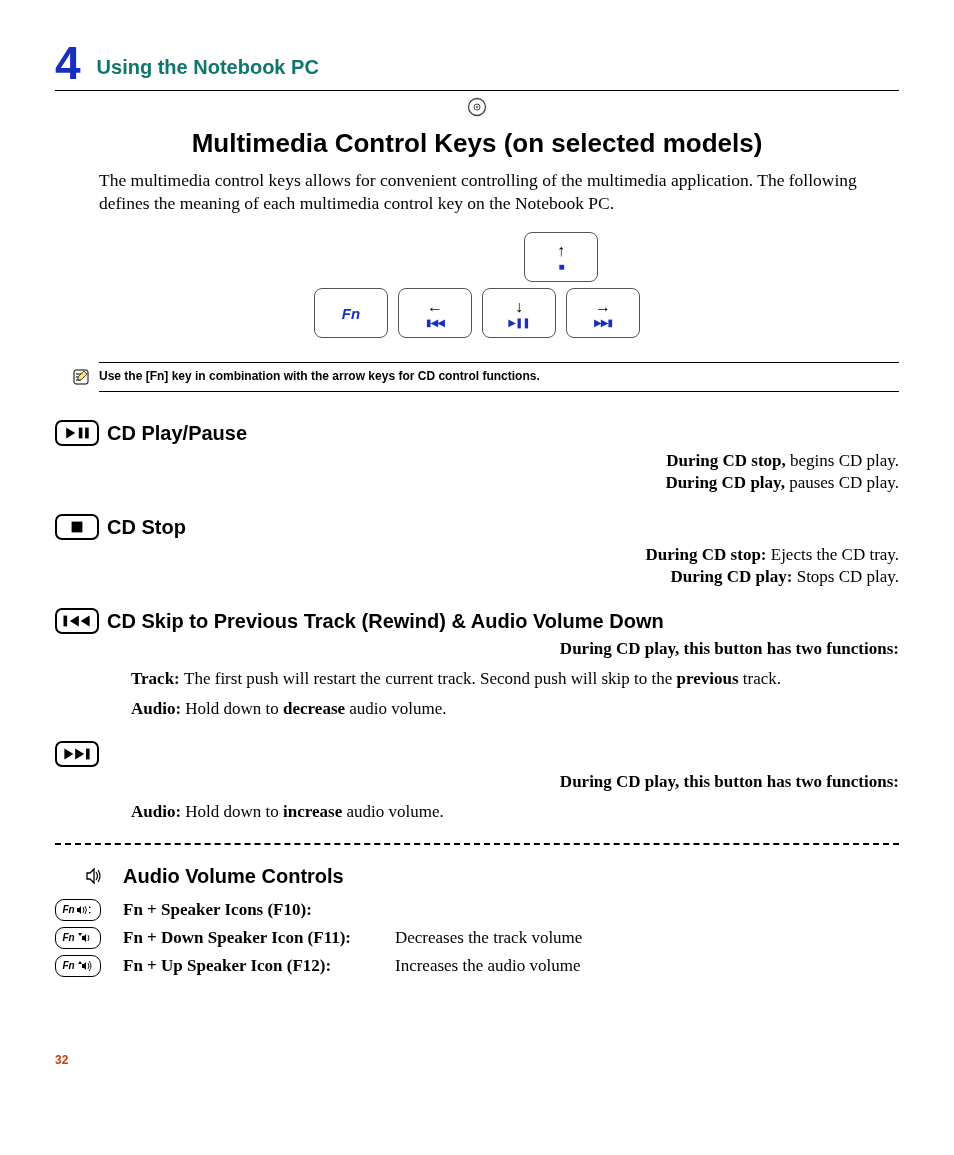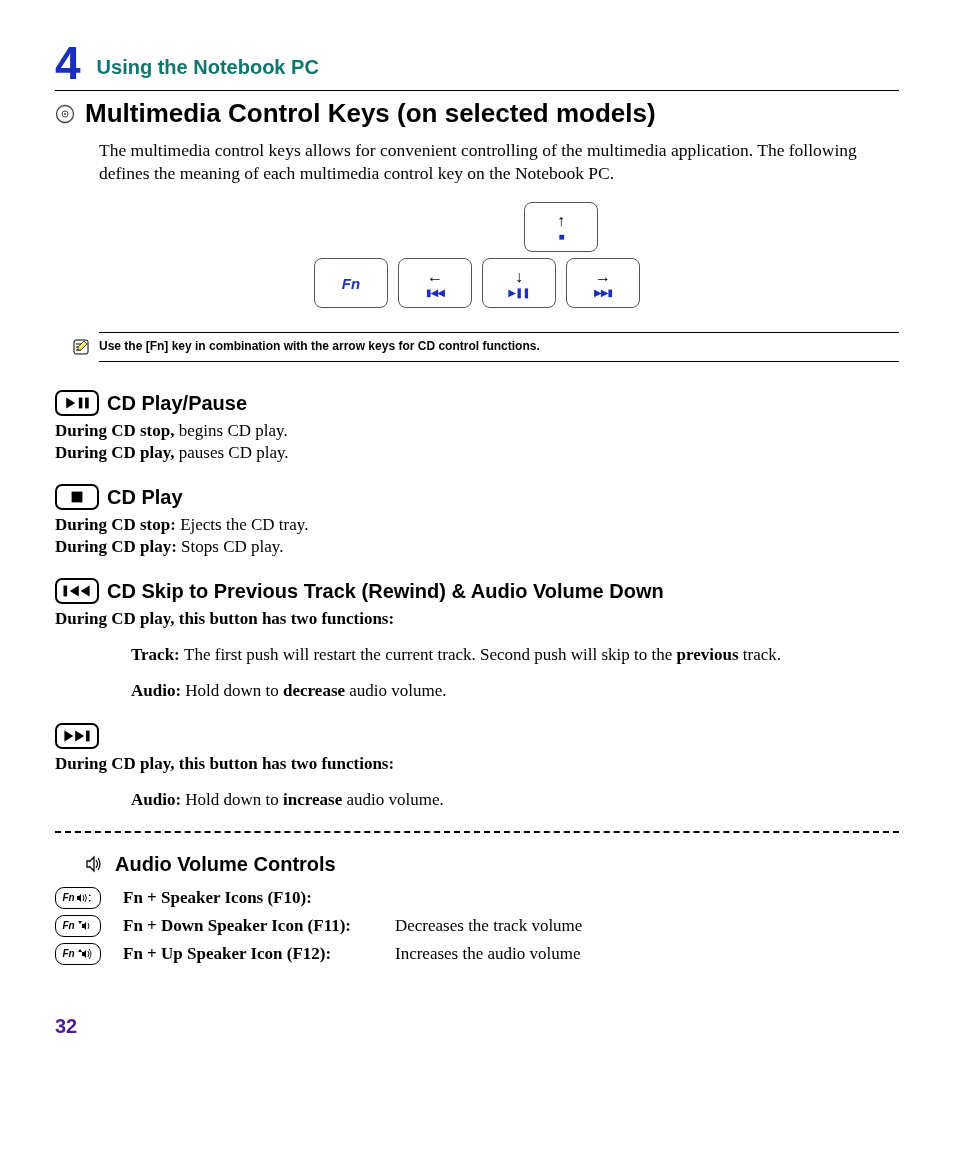--- a/index.html
+++ b/index.html
@@ -32,20 +32,21 @@
     color: #0f766e;
     padding-bottom: 6px;
   }
   .main-heading-row {
     display: flex;
     align-items: center;
     gap: 10px;
     border-top: 1.5px solid #000;
     padding-top: 6px;
     margin-top: 0;
+    flex-direction: column;
   }
   .disc-icon {
     width: 20px; height: 20px;
   }
   .h1 {
     font-family: Arial, Helvetica, sans-serif;
     font-weight: bold;
     font-size: 26px;
   }
   .intro {
@@ -122,37 +123,39 @@
     background:#fff;
     font-size: 12px;
     flex-shrink:0;
   }
   .h2 {
     font-family: Arial, Helvetica, sans-serif;
     font-weight: bold;
     font-size: 20px;
   }
   .body-indent {
+    margin-left: 52px;
     margin-top: 4px;
     font-size: 17px;
+    text-align: right;
   }
   .body-indent2 {
     margin-left: 76px;
-    margin-top: 14px;
+    margin-top: 8px;
     font-size: 17px;
   }
   .dashed-rule {
     border: none;
     border-top: 2px dashed #000;
     margin: 8px 0 18px 0;
     height: 0;
     background: none;
   }
   .audio-heading-row {
-    display:flex; align-items:center; gap:12px;
+    display:flex; align-items:center; gap:20px;
     margin-left: 30px;
   }
   .speaker-icon { width:18px; height:18px; }
   .vol-table {
     margin-top: 10px;
   }
   .vol-row {
     display:flex;
     align-items:center;
     gap: 22px;
@@ -173,23 +176,23 @@
     width: 250px;
     font-weight: bold;
     font-size: 17px;
   }
   .vol-desc {
     font-size: 17px;
   }
   .page-num {
     font-family: Arial, Helvetica, sans-serif;
     font-weight: bold;
-    color: #4c1d95;
-    font-size: 20px;
-    margin-top: 48px;
+    color: #c2410c;
+    font-size: 12px;
+    margin-top: 76px;
   }
   b { font-weight: bold; }
 </style>
 </head>
 <body>
 
 <div class="chapter-header">
   <div class="chapter-number">4</div>
   <div class="chapter-title">Using the Notebook PC</div>
 </div>
@@ -260,21 +263,21 @@
   </div>
 </div>
 
 <div class="section">
   <div class="section-row">
     <div class="icon-box">
       <svg viewBox="0 0 40 20" width="36" height="18">
         <rect x="14" y="4" width="12" height="12" fill="#000"></rect>
       </svg>
     </div>
-    <div class="h2">CD Play</div>
+    <div class="h2">CD Stop</div>
   </div>
   <div class="body-indent">
     <b>During CD stop: </b><span>Ejects the CD tray.</span><br>
     <b>During CD play: </b><span>Stops CD play.</span>
   </div>
 </div>
 
 <div class="section">
   <div class="section-row">
     <div class="icon-box">

